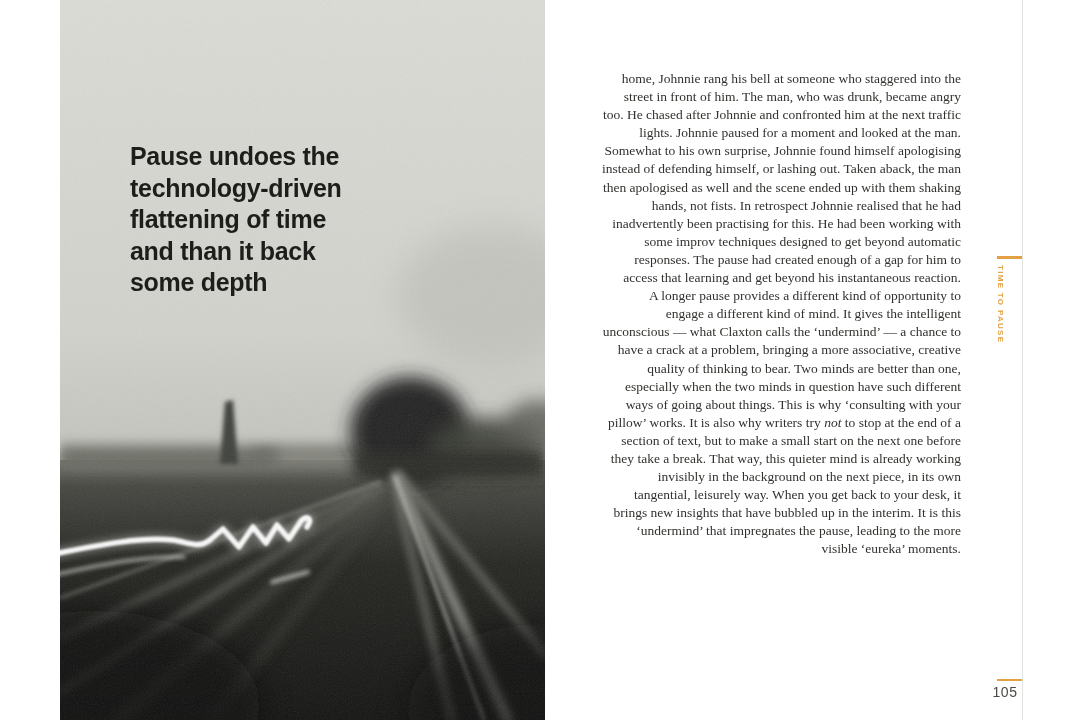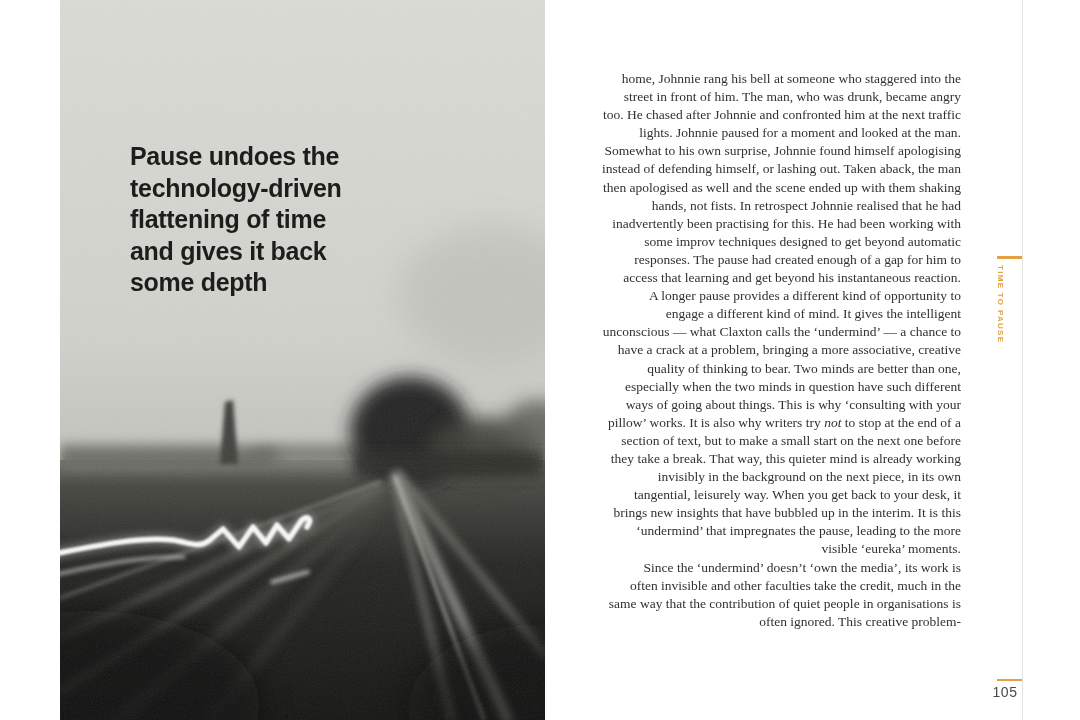--- a/index.html
+++ b/index.html
@@ -120,29 +120,28 @@
         <path d="M-6 575 C52 562 90 556 124 557" stroke="#e4e4df" stroke-width="3" opacity="0.75" filter="url(#b2)"></path>
         <path d="M212 582 L248 572" stroke="#d6d6d0" stroke-width="4" opacity="0.75" filter="url(#b2)"></path>
       </g>
 
       <rect width="485" height="720" filter="url(#grainF)" opacity="0.13"></rect>
     </svg>
 
     <div class="headline">Pause undoes the
 technology-driven
 flattening of time
-and gives it back
+and than it back
 some depth</div>
   </div>
 
   <div class="text-page">
     <div class="article">
         <p><span>home, Johnnie rang his bell at someone who staggered into the street in front of him. The man, who was drunk, became angry too. He chased after Johnnie and confronted him at the next traffic lights. Johnnie paused for a moment and looked at the man. Somewhat to his own surprise, Johnnie found himself apologising instead of defending himself, or lashing out. Taken aback, the man then apologised as well and the scene ended up with them shaking hands, not fists. In retrospect Johnnie realised that he had inadvertently been practising for this. He had been working with some improv techniques designed to get beyond automatic responses. The pause had created enough of a gap for him to access that learning and get beyond his instantaneous reaction.</span></p>
         <p class="indent"><span>A longer pause provides a different kind of opportunity to engage a different kind of mind. It gives the intelligent unconscious — what Claxton calls the ‘undermind’ — a chance to have a crack at a problem, bringing a more associative, creative quality of thinking to bear. Two minds are better than one, especially when the two minds in question have such different ways of going about things. This is why ‘consulting with your pillow’ works. It is also why writers try </span><span class="it">not</span><span> to stop at the end of a section of text, but to make a small start on the next one before they take a break. That way, this quieter mind is already working invisibly in the background on the next piece, in its own tangential, leisurely way. When you get back to your desk, it brings new insights that have bubbled up in the interim. It is this ‘undermind’ that impregnates the pause, leading to the more visible ‘eureka’ moments.</span></p>
-        <p class="indent"><span>Since the ‘undermind’ doesn’t ‘own the media’, its work is often invisible and other faculties take the credit, much in the same way that the contribution of quiet people in organisations is often ignored. This creative problem-</span></p>
       </div>
 
     <div class="rule-top accent-bg" style="background: rgb(228, 161, 68);"></div>
     <div class="chapter-label accent-fg" style="color: rgb(228, 161, 68);">TIME TO PAUSE</div>
 
     <div class="rule-bottom accent-bg" style="background: rgb(228, 161, 68);"></div>
     <div class="page-number">105</div>
   </div>
 
   <div class="page-edge"></div>

